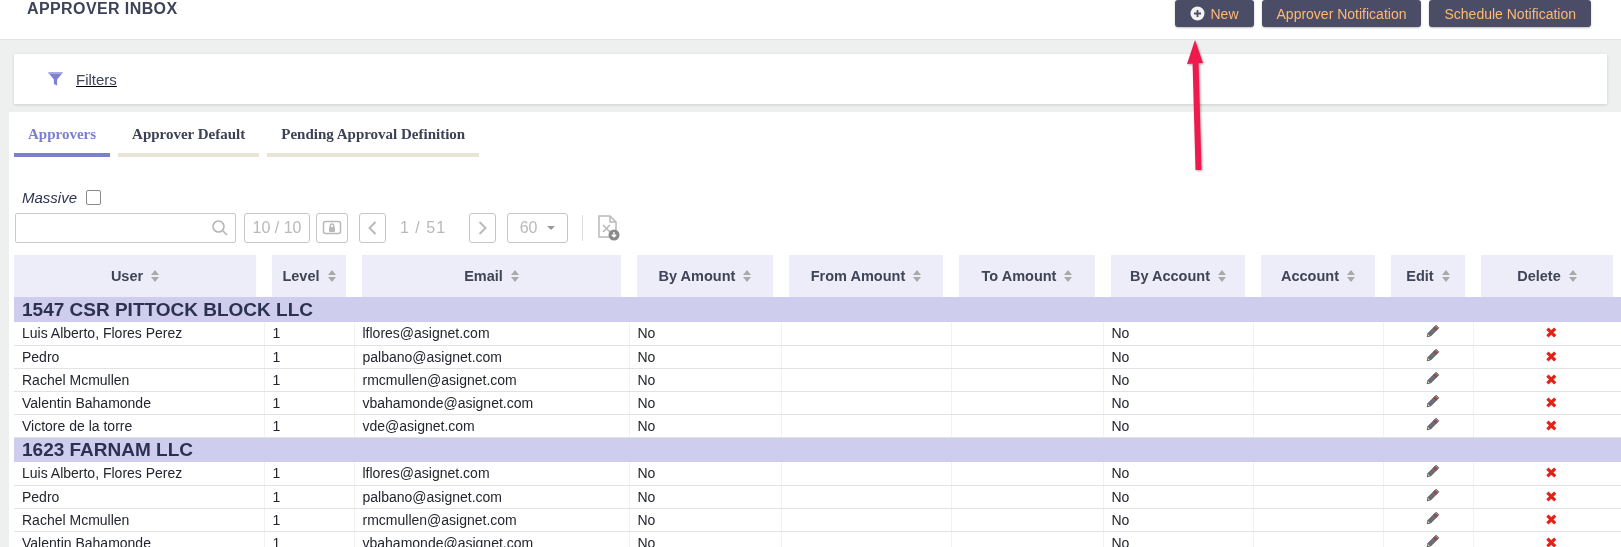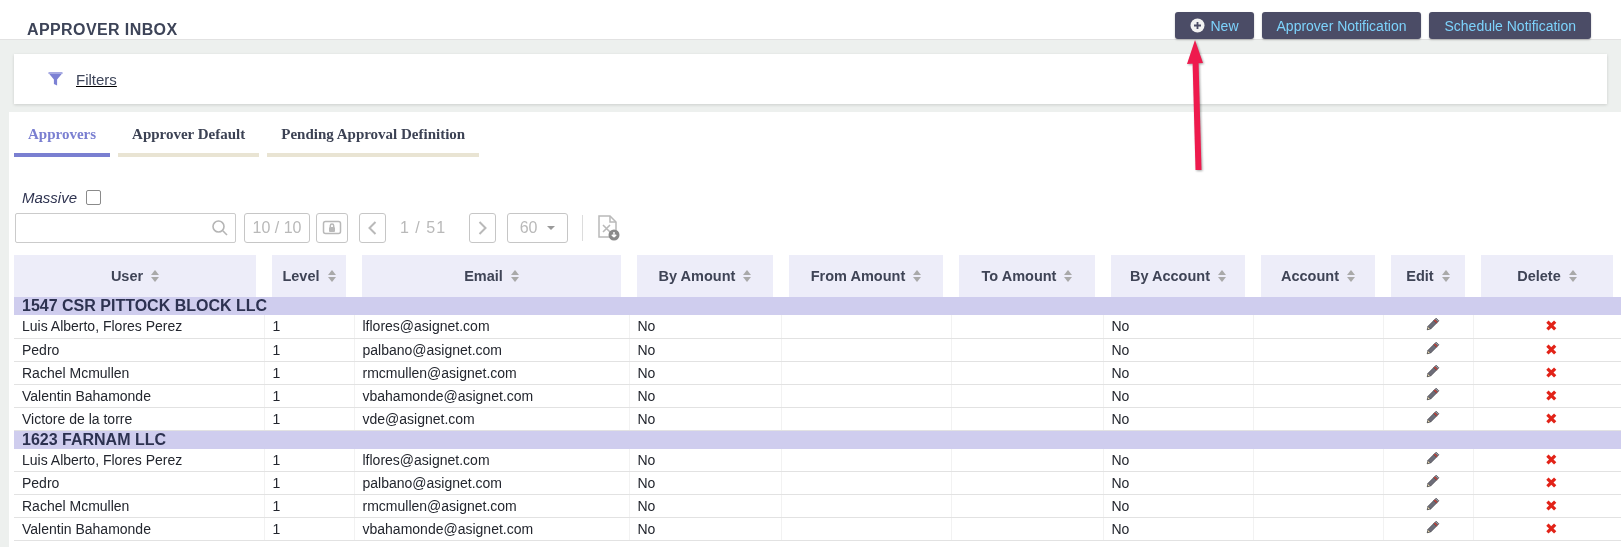--- a/index.html
+++ b/index.html
@@ -1,24 +1,24 @@
 <!DOCTYPE html>
 <html><head>
 <meta charset="utf-8">
 <style>
   * { margin:0; padding:0; box-sizing:border-box; }
   html,body { width:1621px; height:547px; overflow:hidden;
     font-family:"Liberation Sans","DejaVu Sans",sans-serif; background:#edf0ee; }
 
   
   .topbar { height:40px; background:#fff; border-bottom:1px solid #e2e2e2;
-    display:flex; align-items:flex-end; justify-content:space-between; padding:0 30px 0 27px; }
+    display:flex; align-items:flex-start; justify-content:space-between; padding:0 30px 0 27px; }
   .page-title { font-size:16px; font-weight:700; color:#3d4458; letter-spacing:.4px; }
   .topbar-buttons { display:flex; gap:8px; }
-  .btn-dark { background:#4b4c66; color:#7dd3fc; border:none; border-radius:3px;
+  .btn-dark { background:#4b4c66; color:#fdba74; border:none; border-radius:3px;
     height:27px; padding:0 15px; font-size:14px; font-family:inherit;
     display:flex; align-items:center; gap:6px; cursor:pointer; box-shadow:0 1px 2px rgba(0,0,0,.25); }
 
   
   .filters-card { margin:14px 14px 0 14px; height:50px; background:#fff; border-radius:0;
     box-shadow:0 1px 3px rgba(0,0,0,.14); display:flex; align-items:center; padding-left:33px; gap:12px;text-decoration:underline; }
   .filters-label { font-size:15px; color:#3d4458; }
 
   
   .panel { margin:8px 0 0 9px; width:1612px; height:435px; background:#fff; padding:14px 0 0 5px; overflow:hidden; }
@@ -53,22 +53,22 @@
 
   
   table { border-collapse:collapse; table-layout:fixed; width:1607px; margin-top:12px; }
   th { padding:0 8px; height:42px;text-align:right; }
   th:first-child { padding-left:0; }
   .th-inner { background:#ededf9; height:42px; display:flex; align-items:center; justify-content:center;
     gap:8px; font-size:14.5px; font-weight:700; color:#3f4456; cursor:pointer; }
   .sort { display:inline-flex; flex-direction:column; gap:2px; }
   .sort .up { width:0;height:0;border:4px solid transparent;border-bottom:5px solid #a9a9a9; }
   .sort .dn { width:0;height:0;border:4px solid transparent;border-top:5px solid #a9a9a9; }
-  tr.group-row td { background:#cfcdee; font-size:16px; font-weight:700; color:#2c3150;
-    height:18px; padding-left:8px; }
+  tr.group-row td { background:#cfcdee; font-size:19px; font-weight:700; color:#2c3150;
+    height:25px; padding-left:8px; }
   tr.data-row td { height:23px; border-bottom:1px solid #e2e2e2; font-size:14px; color:#23262e;
     padding-left:8px; border-right:1px solid #f2f2f2; overflow:hidden; white-space:nowrap; }
   tr.data-row td:last-child { border-right:none; }
   td.center { text-align:center; padding-left:0; }
   .del-x { color:#e22318; font-size:15px; font-weight:700; cursor:pointer; }
   .edit-pencil { cursor:pointer; display:inline-block; }
 
   
   .red-arrow { position:absolute; left:1184px; top:38px; pointer-events:none;
     filter:drop-shadow(1.5px 1.5px 1px rgba(0,0,0,.35)); }

